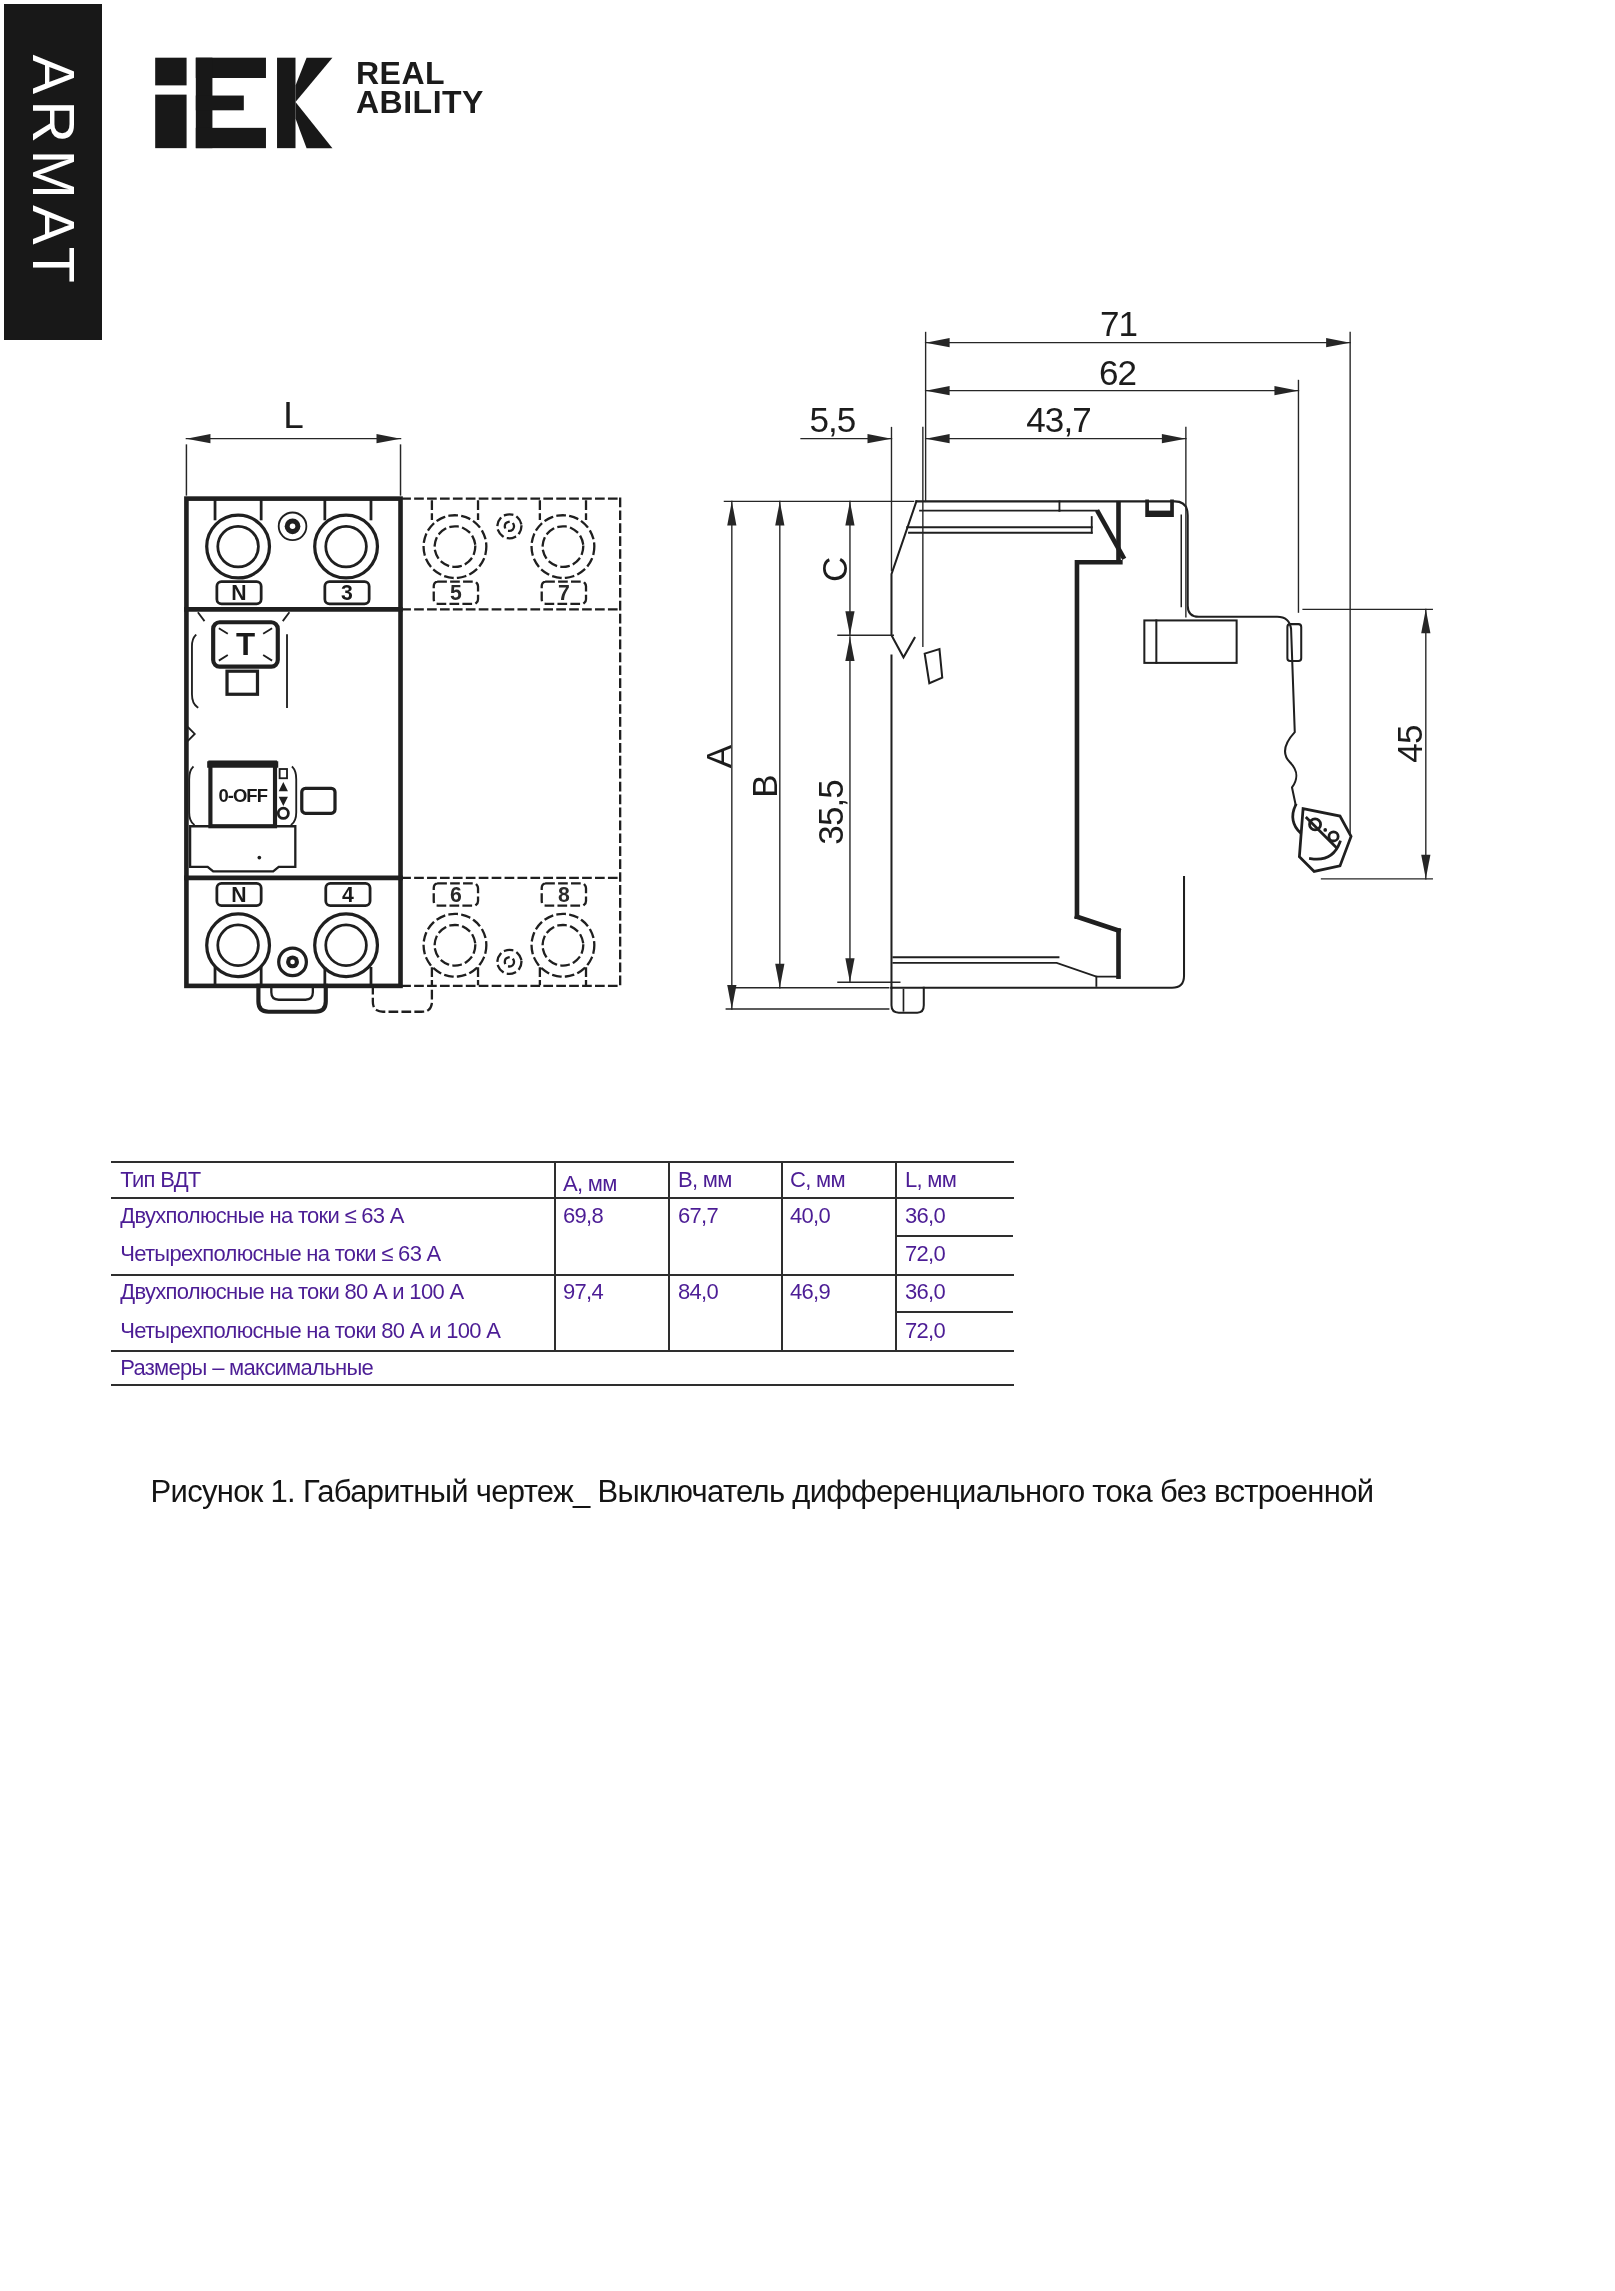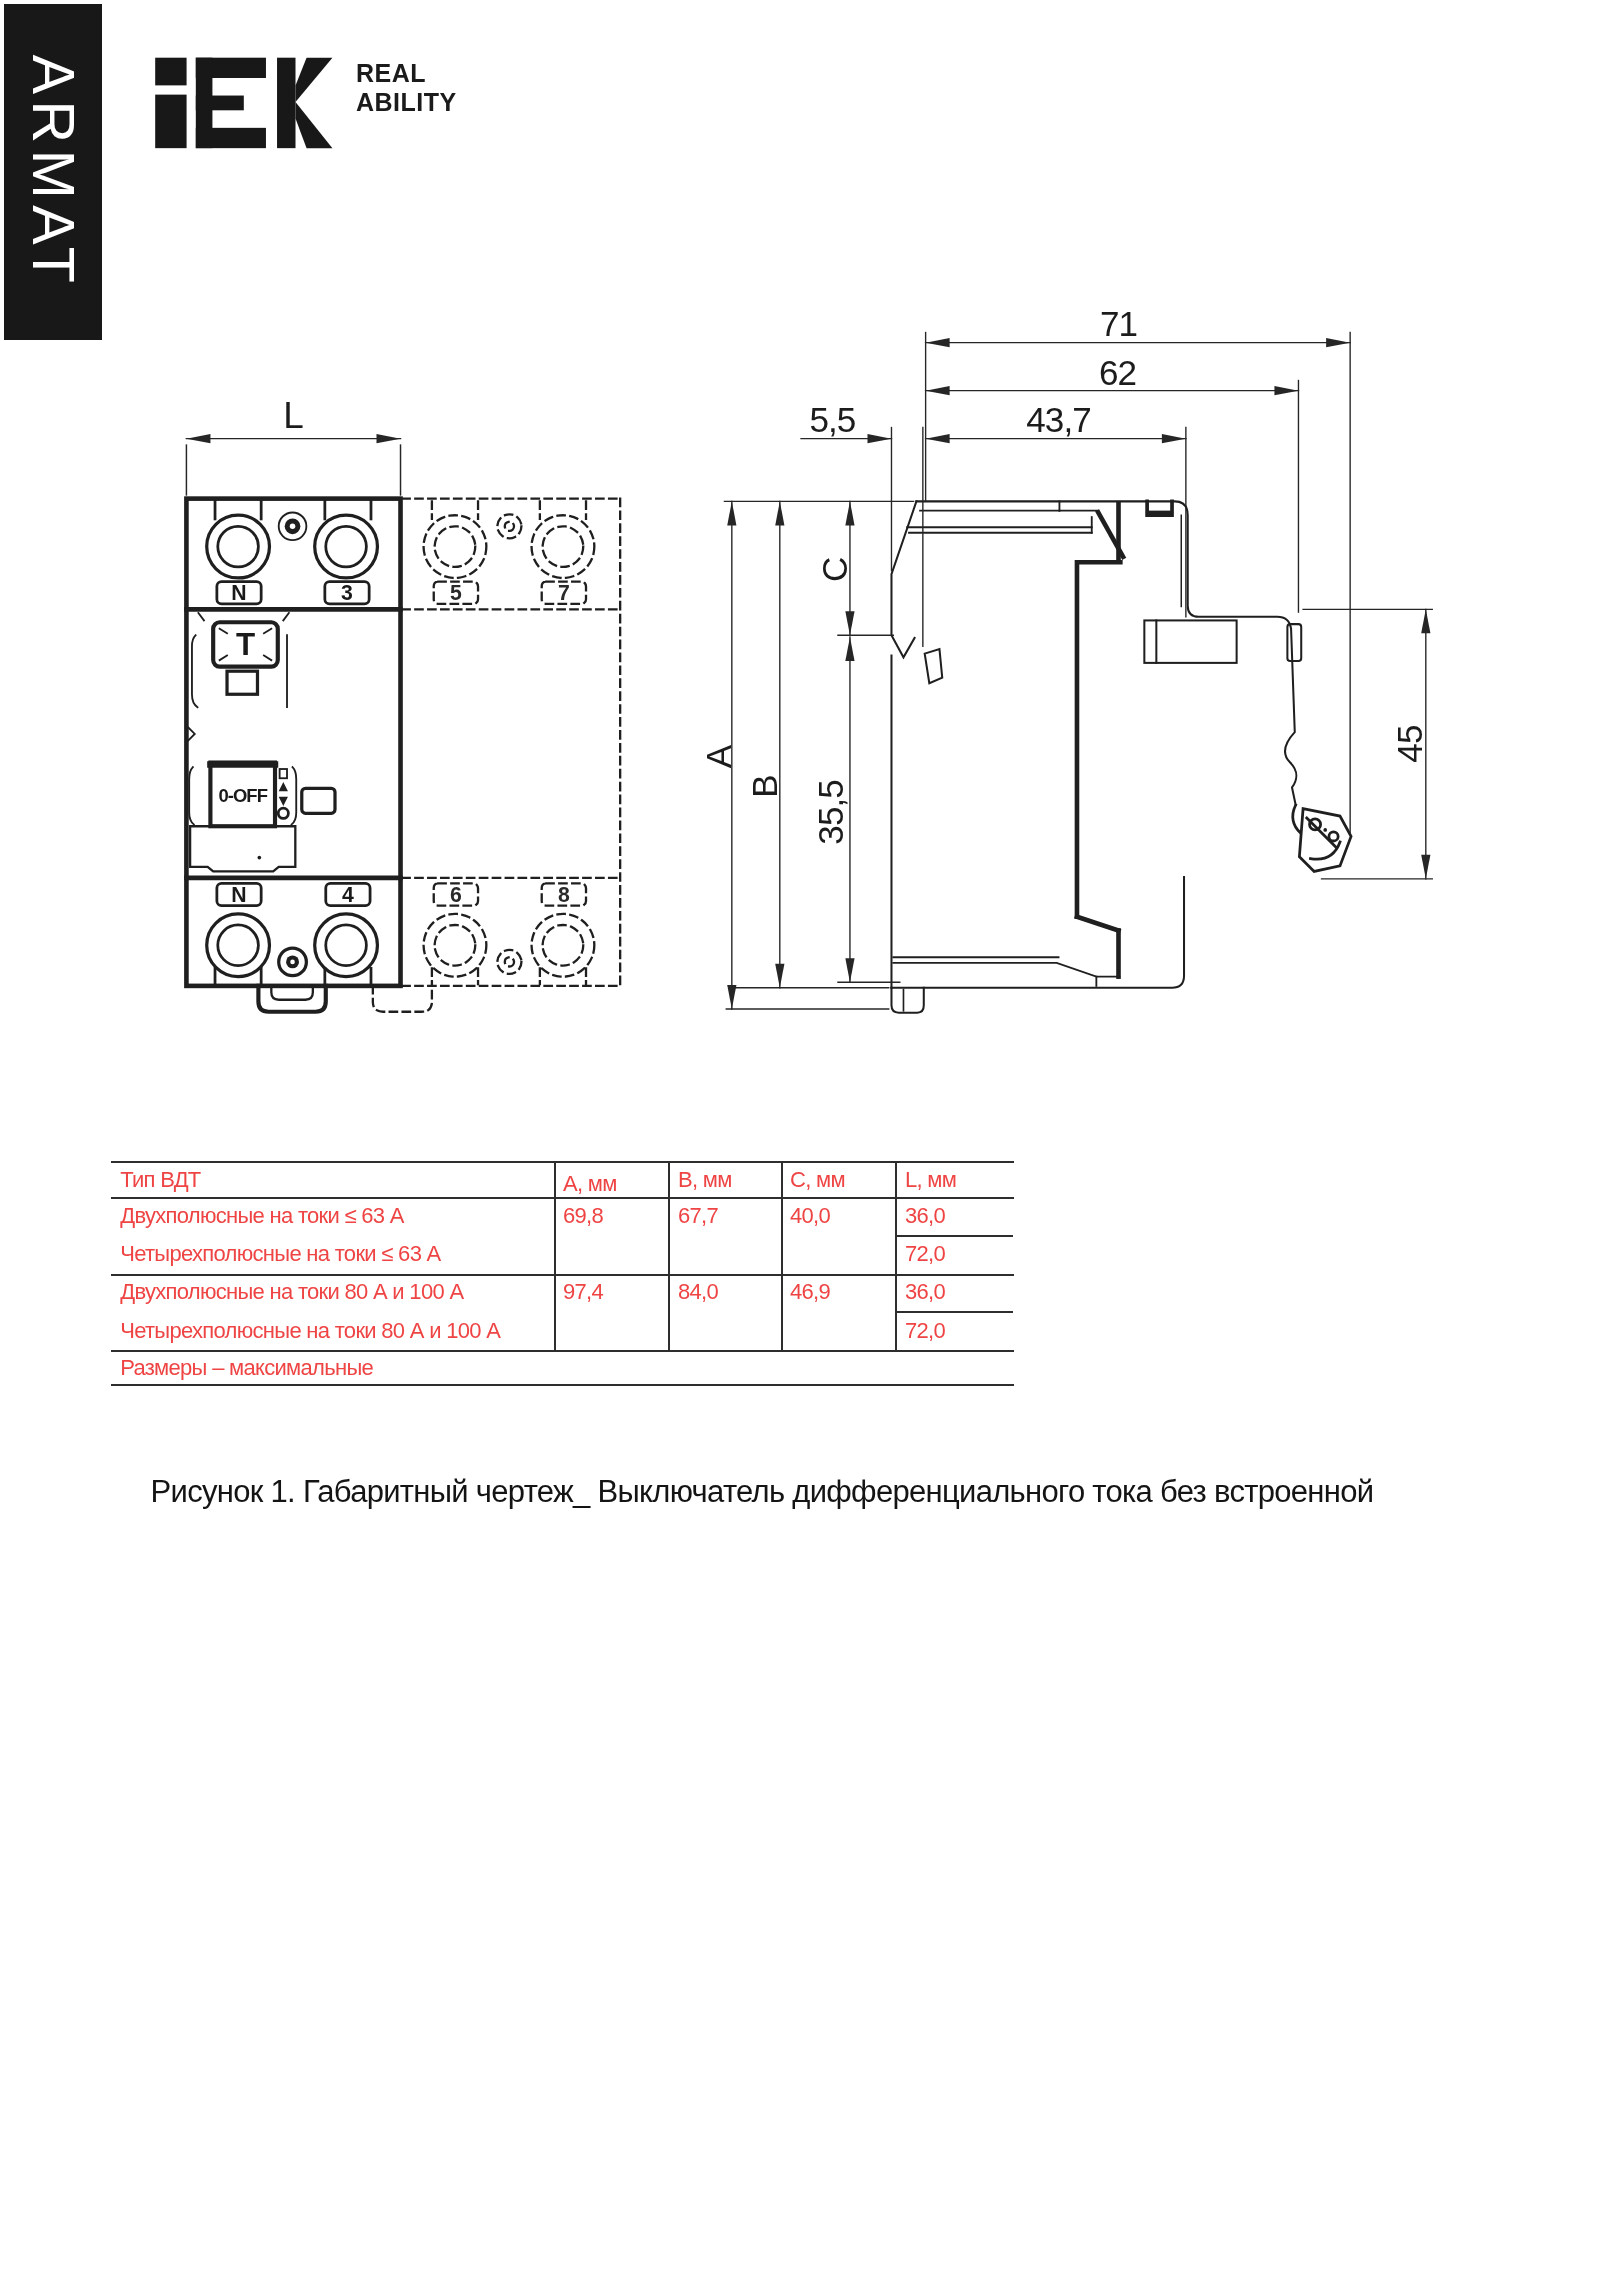--- a/index.html
+++ b/index.html
@@ -7,29 +7,29 @@
     position:relative;width:1615px;height:2292px;background:#ffffff;
     font-family:"Liberation Sans", sans-serif;overflow:hidden;margin:0 auto;
   }
   .armat-bar{position:absolute;left:3.7px;top:3.7px;width:98px;height:336px;background:#181818;}
   .armat-text{
     position:absolute;left:50%;top:50%;
     transform:translate(-50%,-50%) rotate(90deg);
     color:#fff;font-size:59px;letter-spacing:6.5px;font-weight:400;white-space:nowrap;
   }
   .brand-text{position:absolute;left:356px;top:59px;color:#1b1b1b;font-weight:700;
-    font-size:25px;line-height:29px;letter-spacing:0.5px;white-space:nowrap;}
+    font-size:32px;line-height:29px;letter-spacing:0.5px;white-space:nowrap;}
   .drawing-svg{position:absolute;left:0;top:0;}
   .caption{
     position:absolute;left:102px;top:1471px;width:1320px;text-align:center;
     color:#141414;font-size:31px;line-height:42px;letter-spacing:-0.7px;
   }
   .caption div{white-space:nowrap;}
   
-  .tbl{position:absolute;left:111px;top:1161px;width:903px;height:225px;color:#ef4444;}
+  .tbl{position:absolute;left:111px;top:1161px;width:903px;height:225px;color:#4c1d95;}
   .tl{position:absolute;background:#2e2e2e;}
   .tc{position:absolute;height:26px;line-height:26px;font-size:22px;letter-spacing:-0.7px;white-space:nowrap;}
 </style>
 </head>
 <body>
 
 <div class="page">
 
   <div class="armat-bar">
     <span class="armat-text">ARMAT</span>

